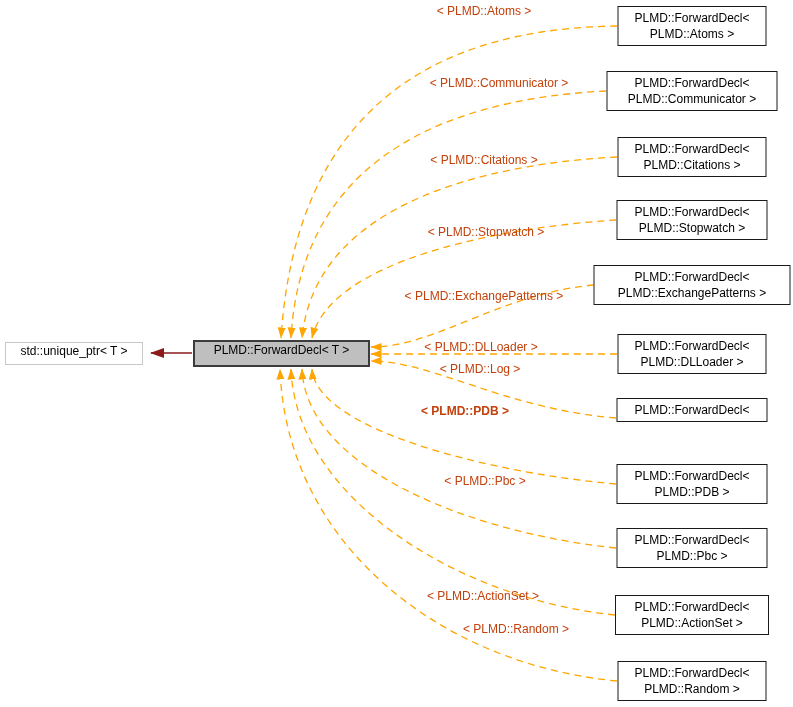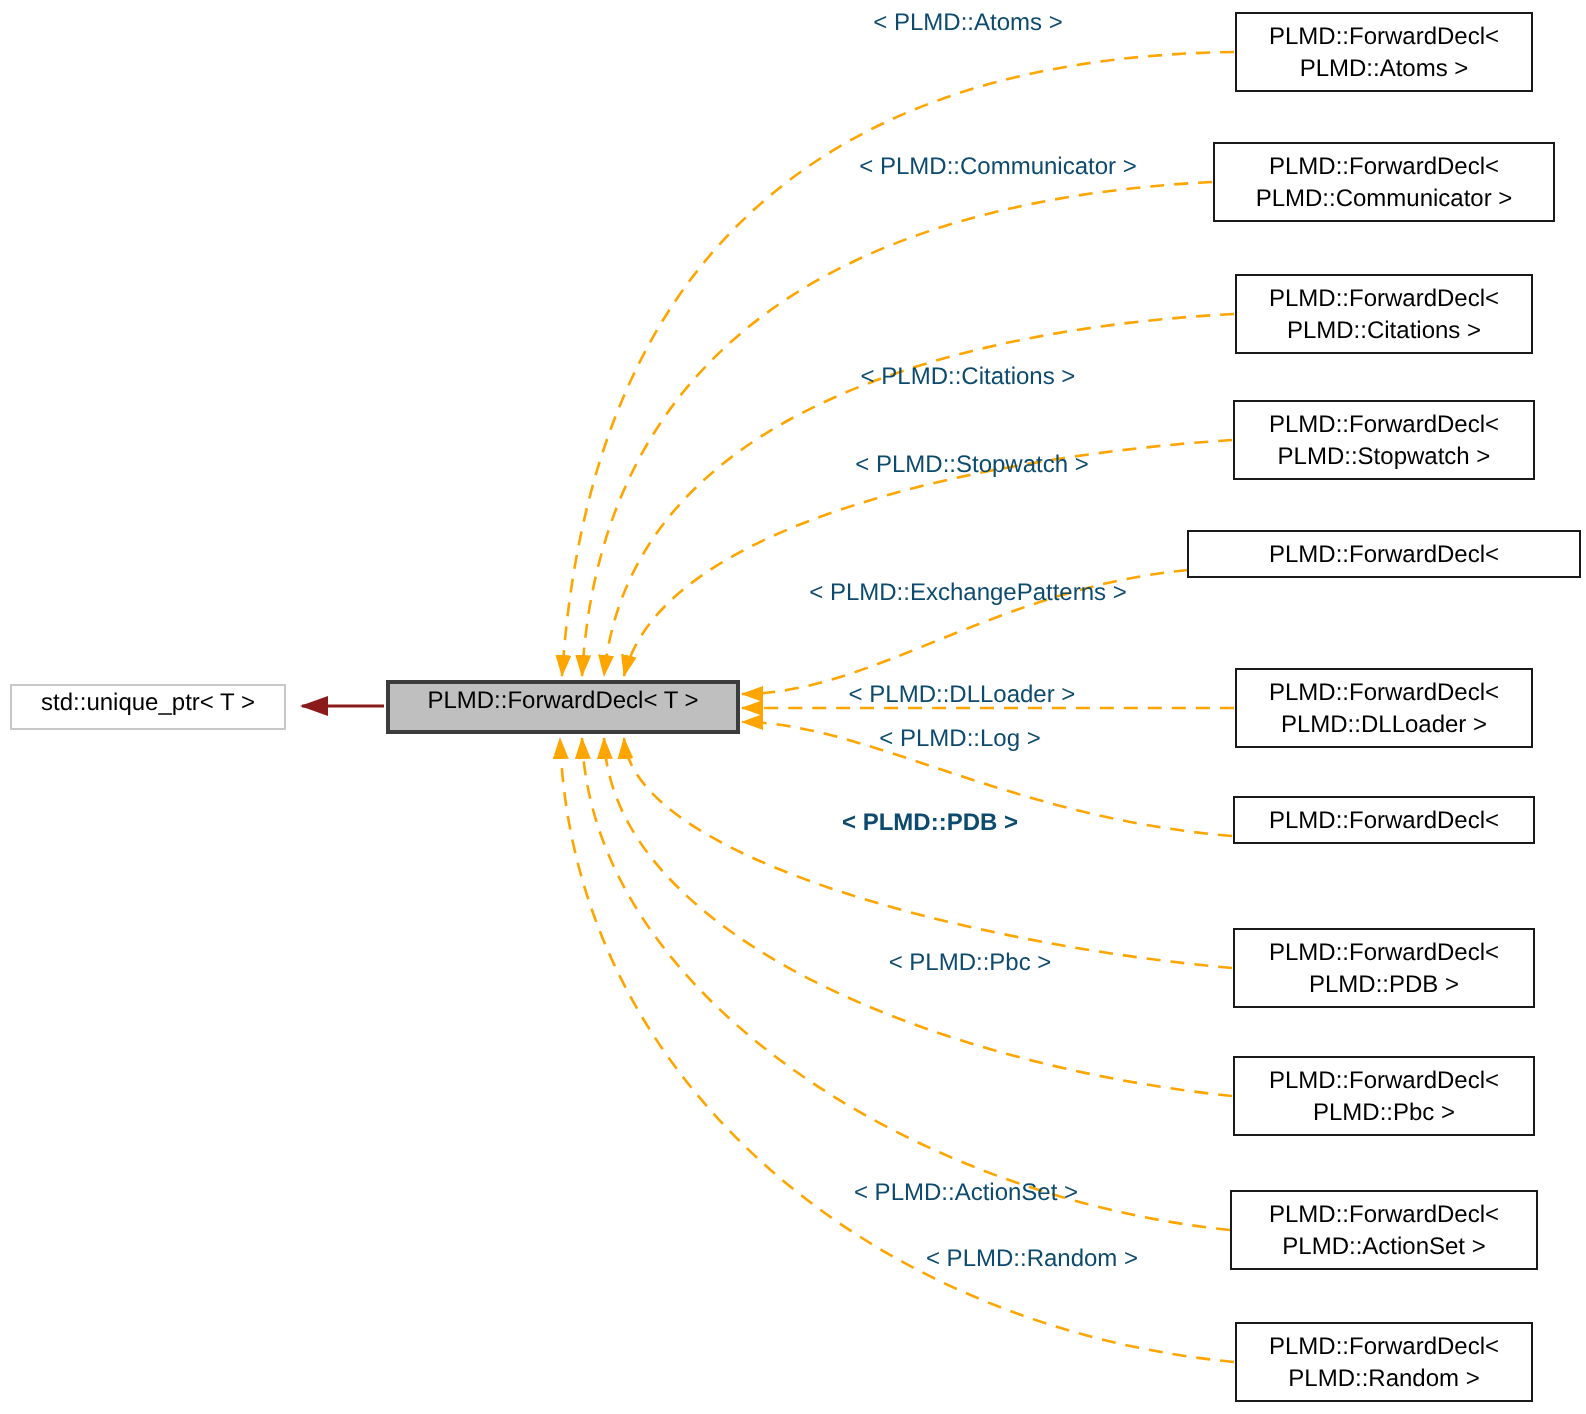--- a/index.html
+++ b/index.html
@@ -44,21 +44,21 @@
     width: 177px; height: 27px;
     border: 2px solid #3c3c3c;
     background: #bfbfbf;
     line-height: 23px;
   }
   .edge-label {
     position: absolute;
     transform: translateX(-50%);
     font-size: 12px;
     line-height: 14px;
-    color: #0c4a6e;
+    color: #c2410c;
     white-space: nowrap;
   }
 </style>
 </head>
 <body>
 
 <div id="canvas">
 
   <svg id="edges" viewBox="0 0 793 707" xmlns="http://www.w3.org/2000/svg">
     <defs>
@@ -104,20 +104,21 @@
   <div class="node inst-node" style="top:137px; width:149px;">
     <span class="node-line">PLMD::ForwardDecl&lt;</span>
     <span class="node-line">PLMD::Citations &gt;</span>
   </div>
   <div class="node inst-node" style="top:200px; width:151px;">
     <span class="node-line">PLMD::ForwardDecl&lt;</span>
     <span class="node-line">PLMD::Stopwatch &gt;</span>
   </div>
   <div class="node inst-node" style="top:265px; width:197px;">
     <span class="node-line">PLMD::ForwardDecl&lt;</span>
+    <span class="node-line">PLMD::ExchangePatterns &gt;</span>
   </div>
   <div class="node inst-node" style="top:334px; width:149px;">
     <span class="node-line">PLMD::ForwardDecl&lt;</span>
     <span class="node-line">PLMD::DLLoader &gt;</span>
   </div>
   <div class="node inst-node" style="top:398px; width:151px;">
     <span class="node-line">PLMD::ForwardDecl&lt;</span>
   </div>
   <div class="node inst-node" style="top:464px; width:151px;">
     <span class="node-line">PLMD::ForwardDecl&lt;</span>
@@ -131,21 +132,21 @@
     <span class="node-line">PLMD::ForwardDecl&lt;</span>
     <span class="node-line">PLMD::ActionSet &gt;</span>
   </div>
   <div class="node inst-node" style="top:661px; width:149px;">
     <span class="node-line">PLMD::ForwardDecl&lt;</span>
     <span class="node-line">PLMD::Random &gt;</span>
   </div>
 
   <div class="edge-label" style="left:484px; top:4px;">&lt; PLMD::Atoms &gt;</div>
   <div class="edge-label" style="left:499px; top:76px;">&lt; PLMD::Communicator &gt;</div>
-  <div class="edge-label" style="left:484px; top:153px;margin-top:28px;">&lt; PLMD::Citations &gt;</div>
+  <div class="edge-label" style="left:484px; top:153px;">&lt; PLMD::Citations &gt;</div>
   <div class="edge-label" style="left:486px; top:225px;text-align:right;">&lt; PLMD::Stopwatch &gt;</div>
   <div class="edge-label" style="left:484px; top:289px;">&lt; PLMD::ExchangePatterns &gt;</div>
   <div class="edge-label" style="left:481px; top:340px;">&lt; PLMD::DLLoader &gt;</div>
   <div class="edge-label" style="left:480px; top:362px;">&lt; PLMD::Log &gt;</div>
   <div class="edge-label" style="left:465px; top:404px;font-weight:bold;">&lt; PLMD::PDB &gt;</div>
   <div class="edge-label" style="left:485px; top:474px;">&lt; PLMD::Pbc &gt;</div>
   <div class="edge-label" style="left:483px; top:549px;margin-top:40px;">&lt; PLMD::ActionSet &gt;</div>
   <div class="edge-label" style="left:484px; top:622px;margin-left:32px;">&lt; PLMD::Random &gt;</div>
 
 </div>

